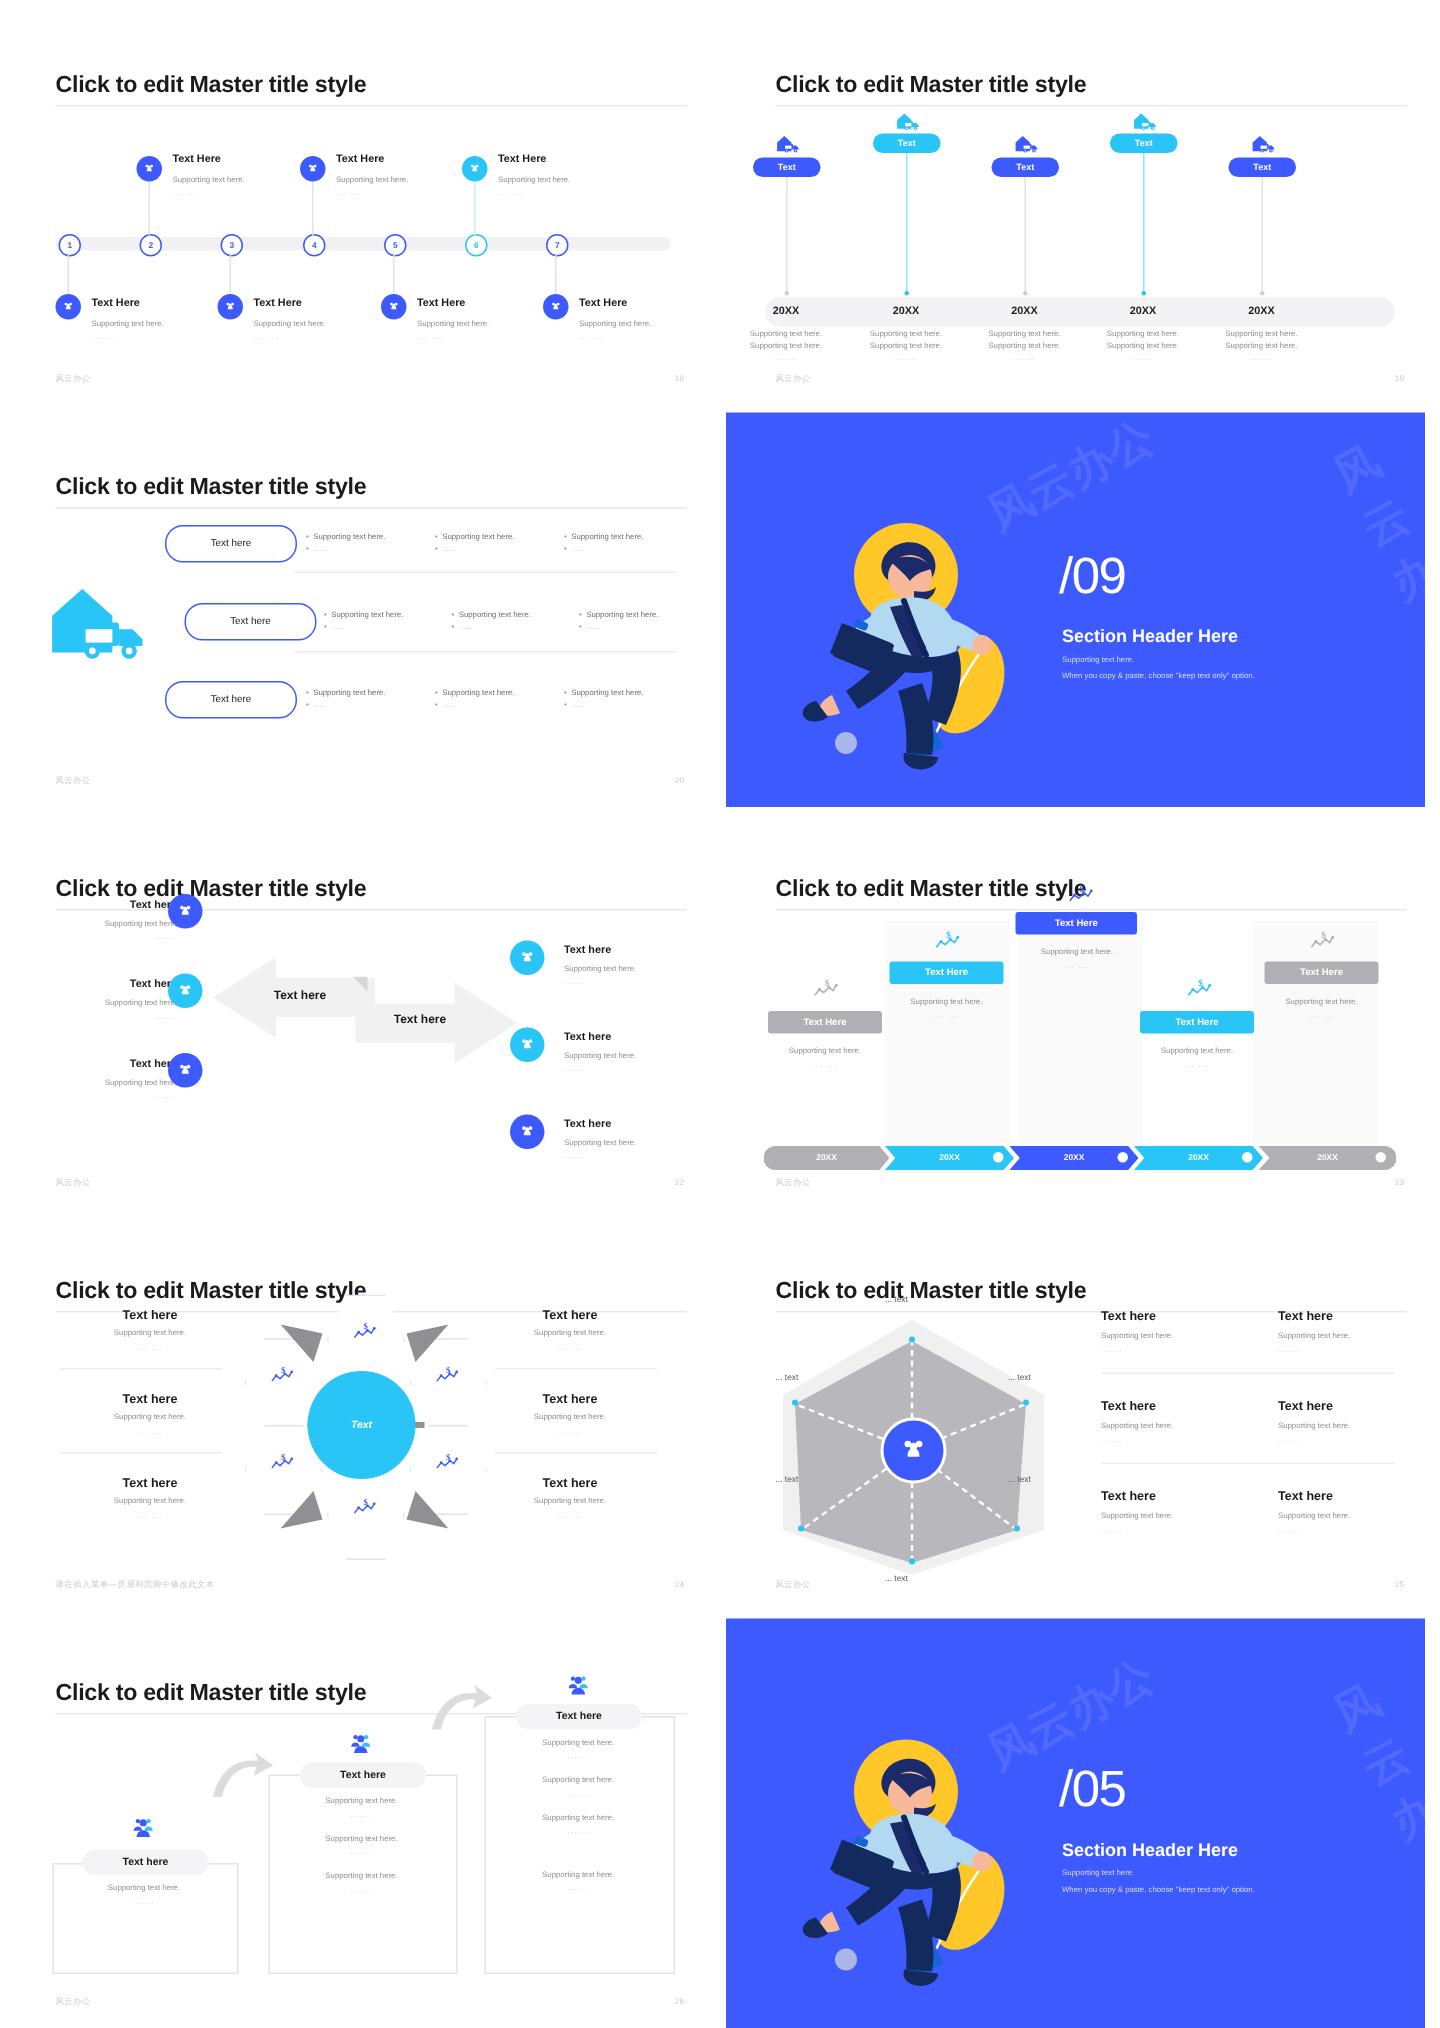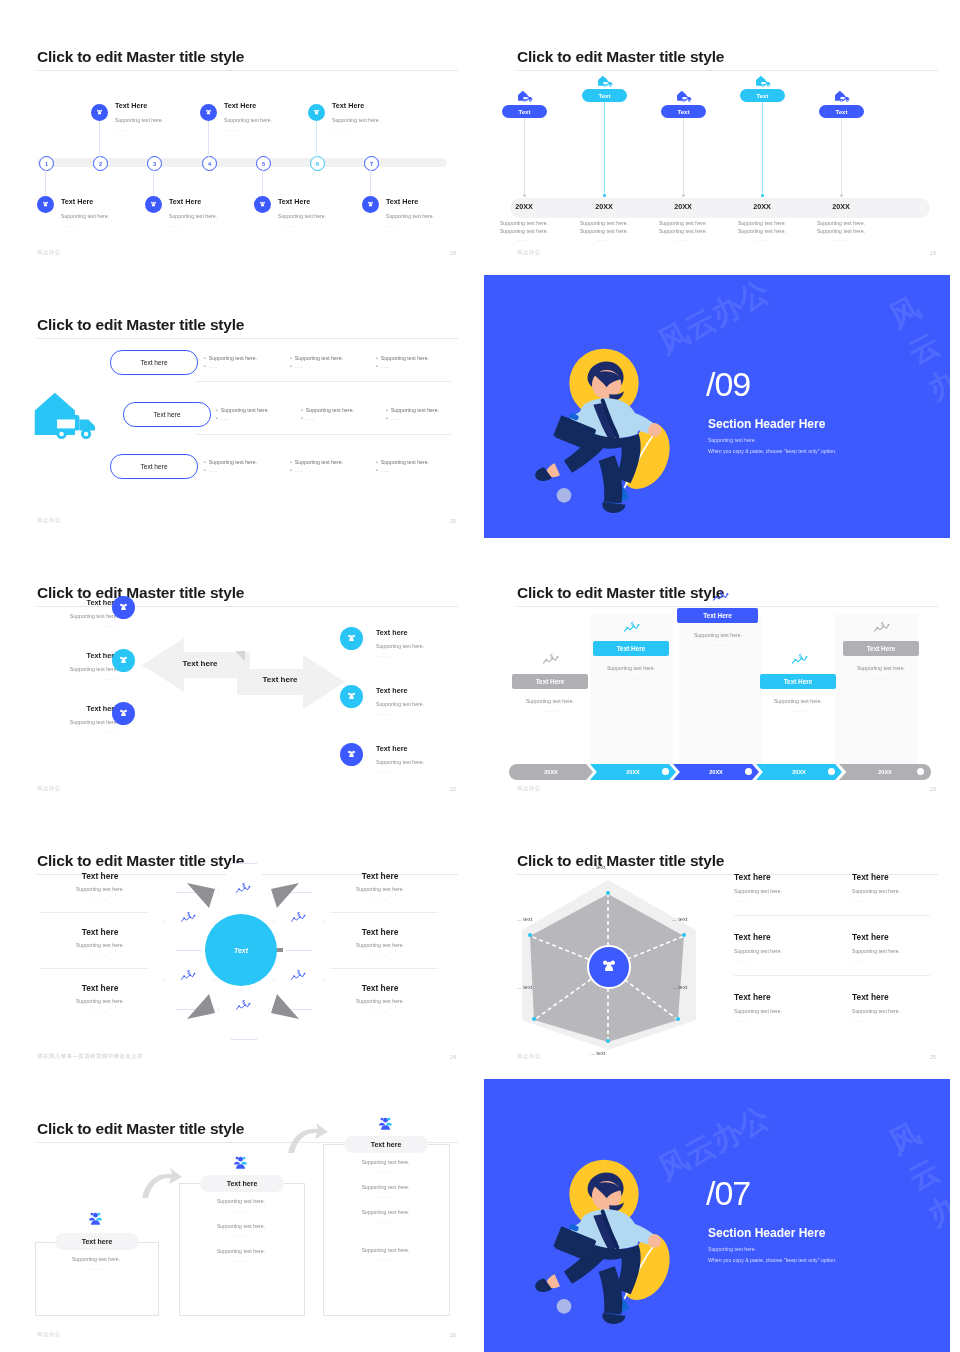--- a/index.html
+++ b/index.html
@@ -674,19 +674,19 @@
 </div>
 
 <div class="slide sec" style="left:484px;top:1079px;width:466px;height:273px;">
   <div class="wmk" style="left:170px;top:44px;">风云办公</div>
   <div class="wmk" style="left:435px;top:32px;">风云办公</div>
   <div style="position:absolute;left:40px;top:62px;">
     <svg width="200" height="200" viewBox="0 0 300 300">
           <use href="#sym-runner"></use>
         </svg>
   </div>
-  <div class="num" style="left:222px;top:95px;">/07</div>
+  <div class="num" style="left:222px;top:95px;">/05</div>
   <div class="hd" style="left:224px;top:147px;">Section Header Here</div>
   <div class="s1" style="left:224px;top:167px;">Supporting text here.</div>
   <div class="s2" style="left:224px;top:178px;">When you copy &amp; paste, choose "keep text only" option.</div>
 </div>
 
 </div>
 
 </body></html>

